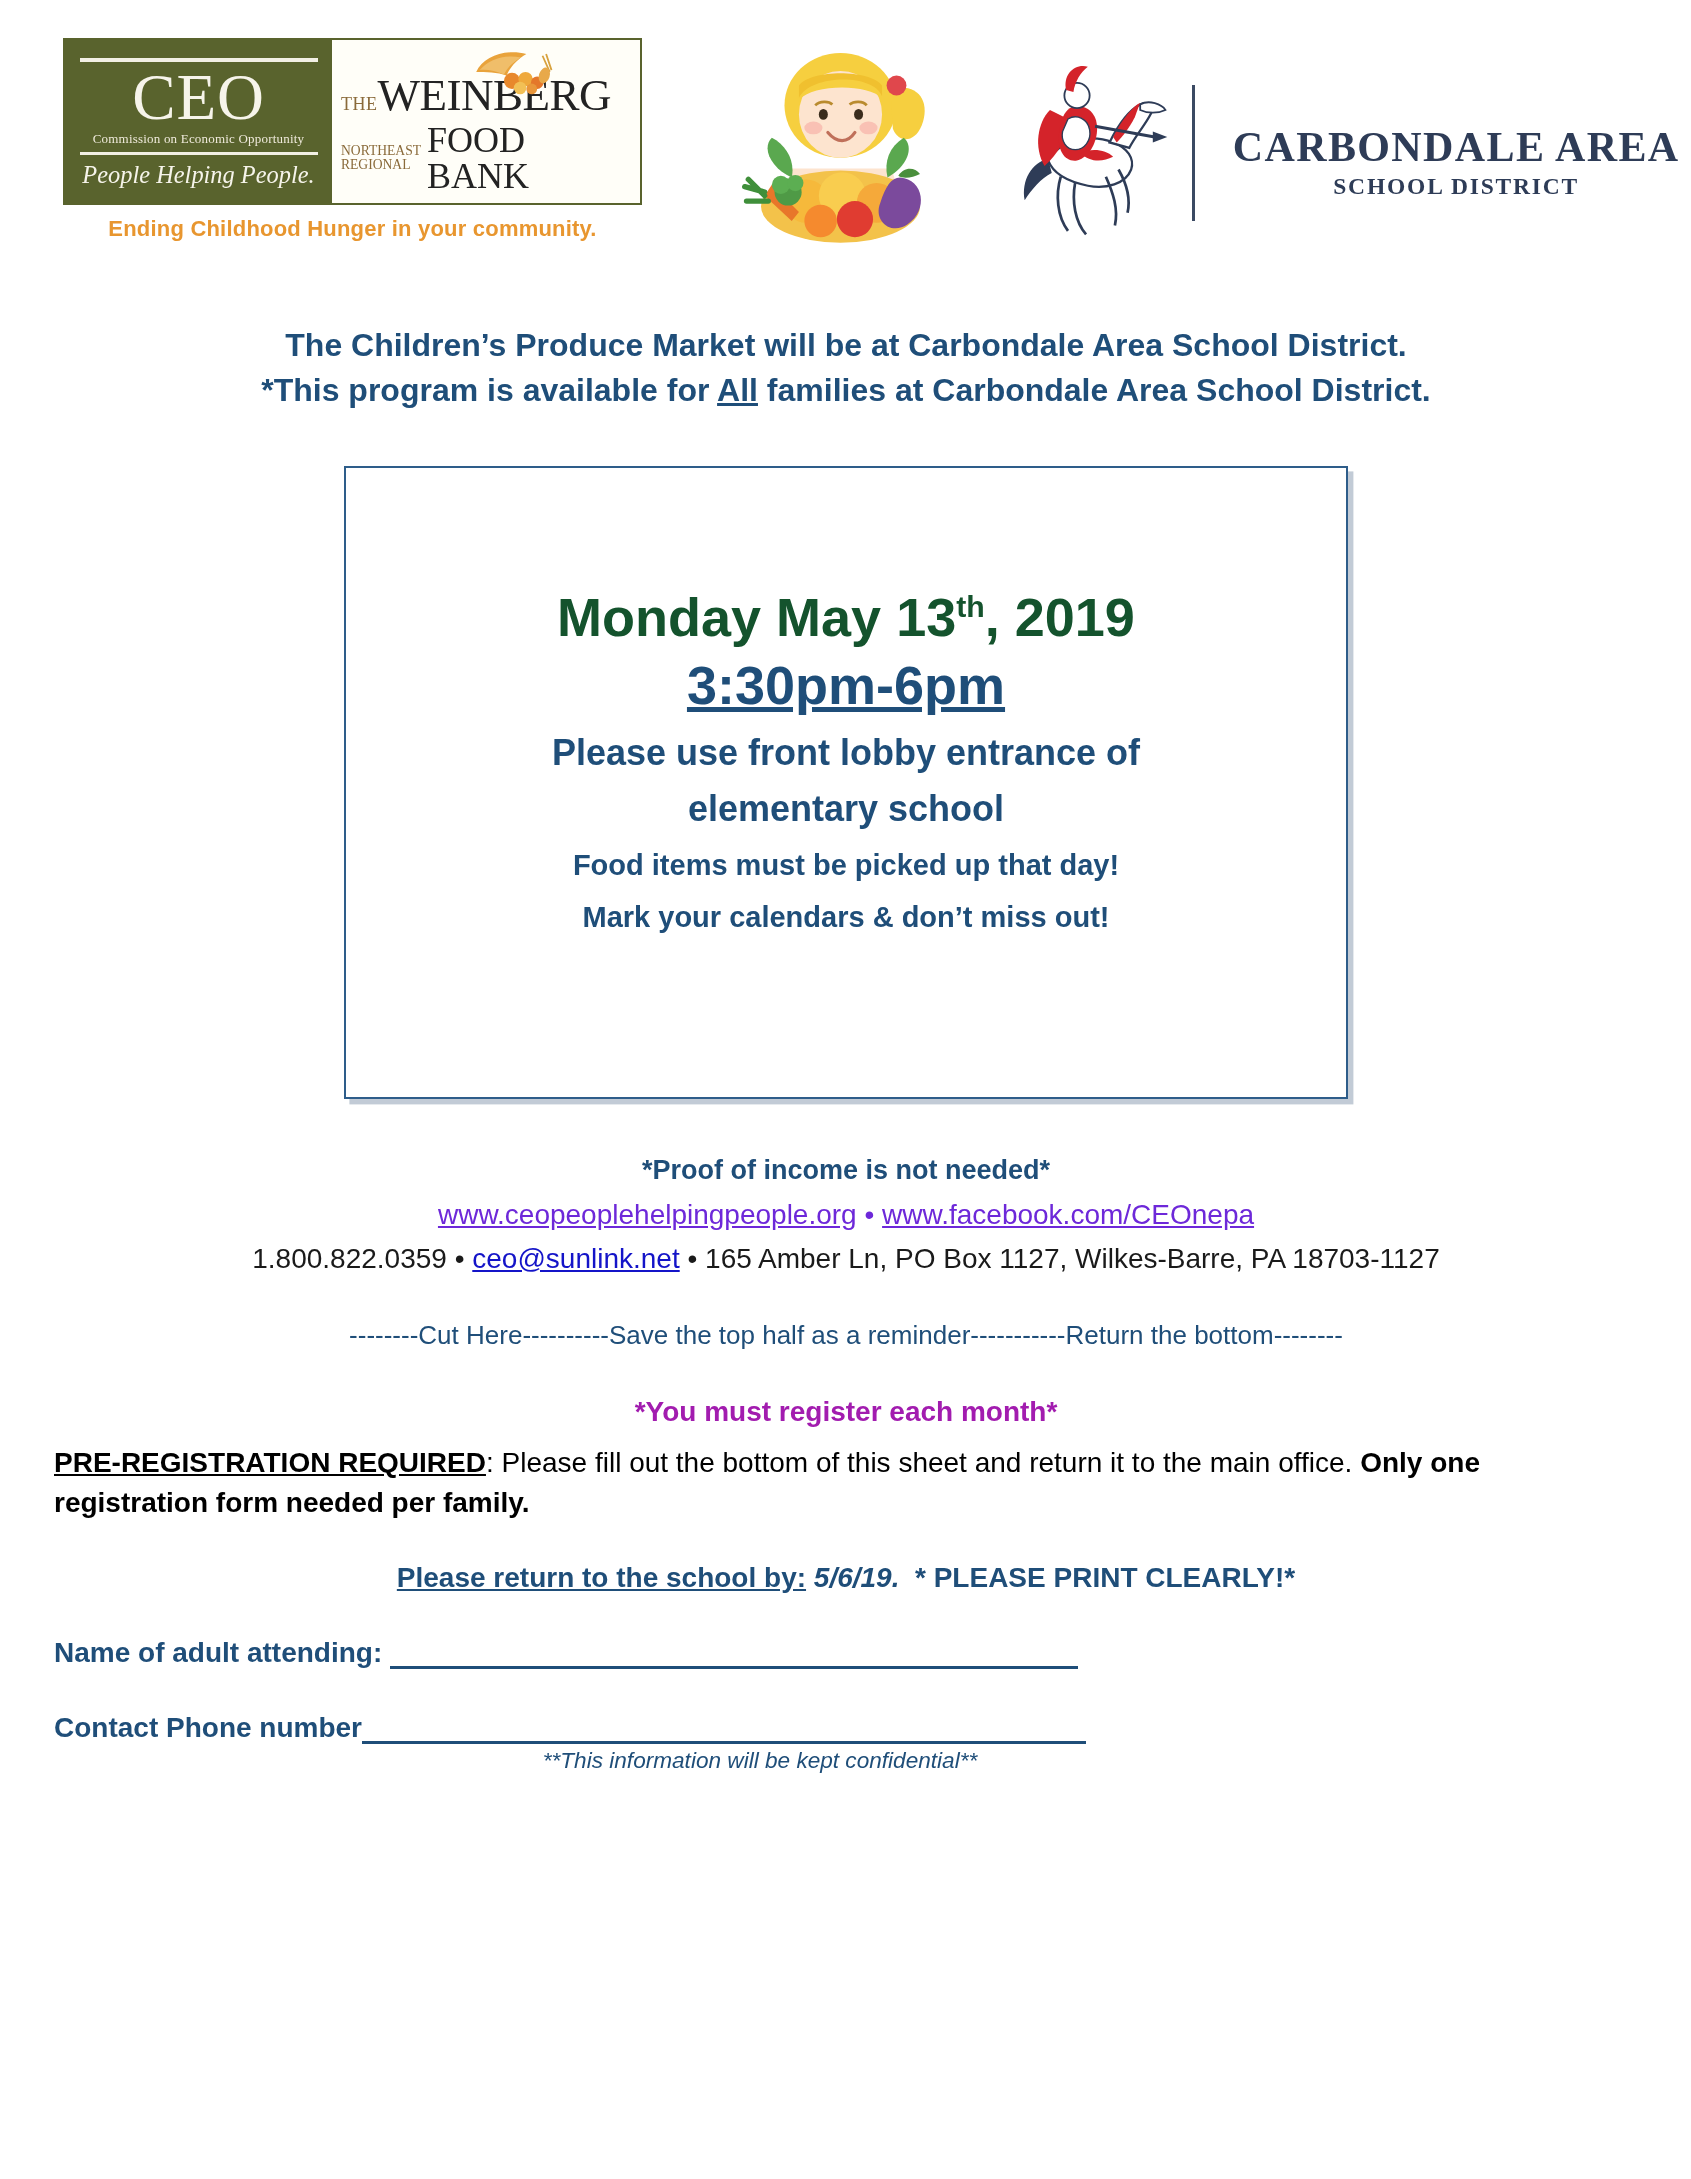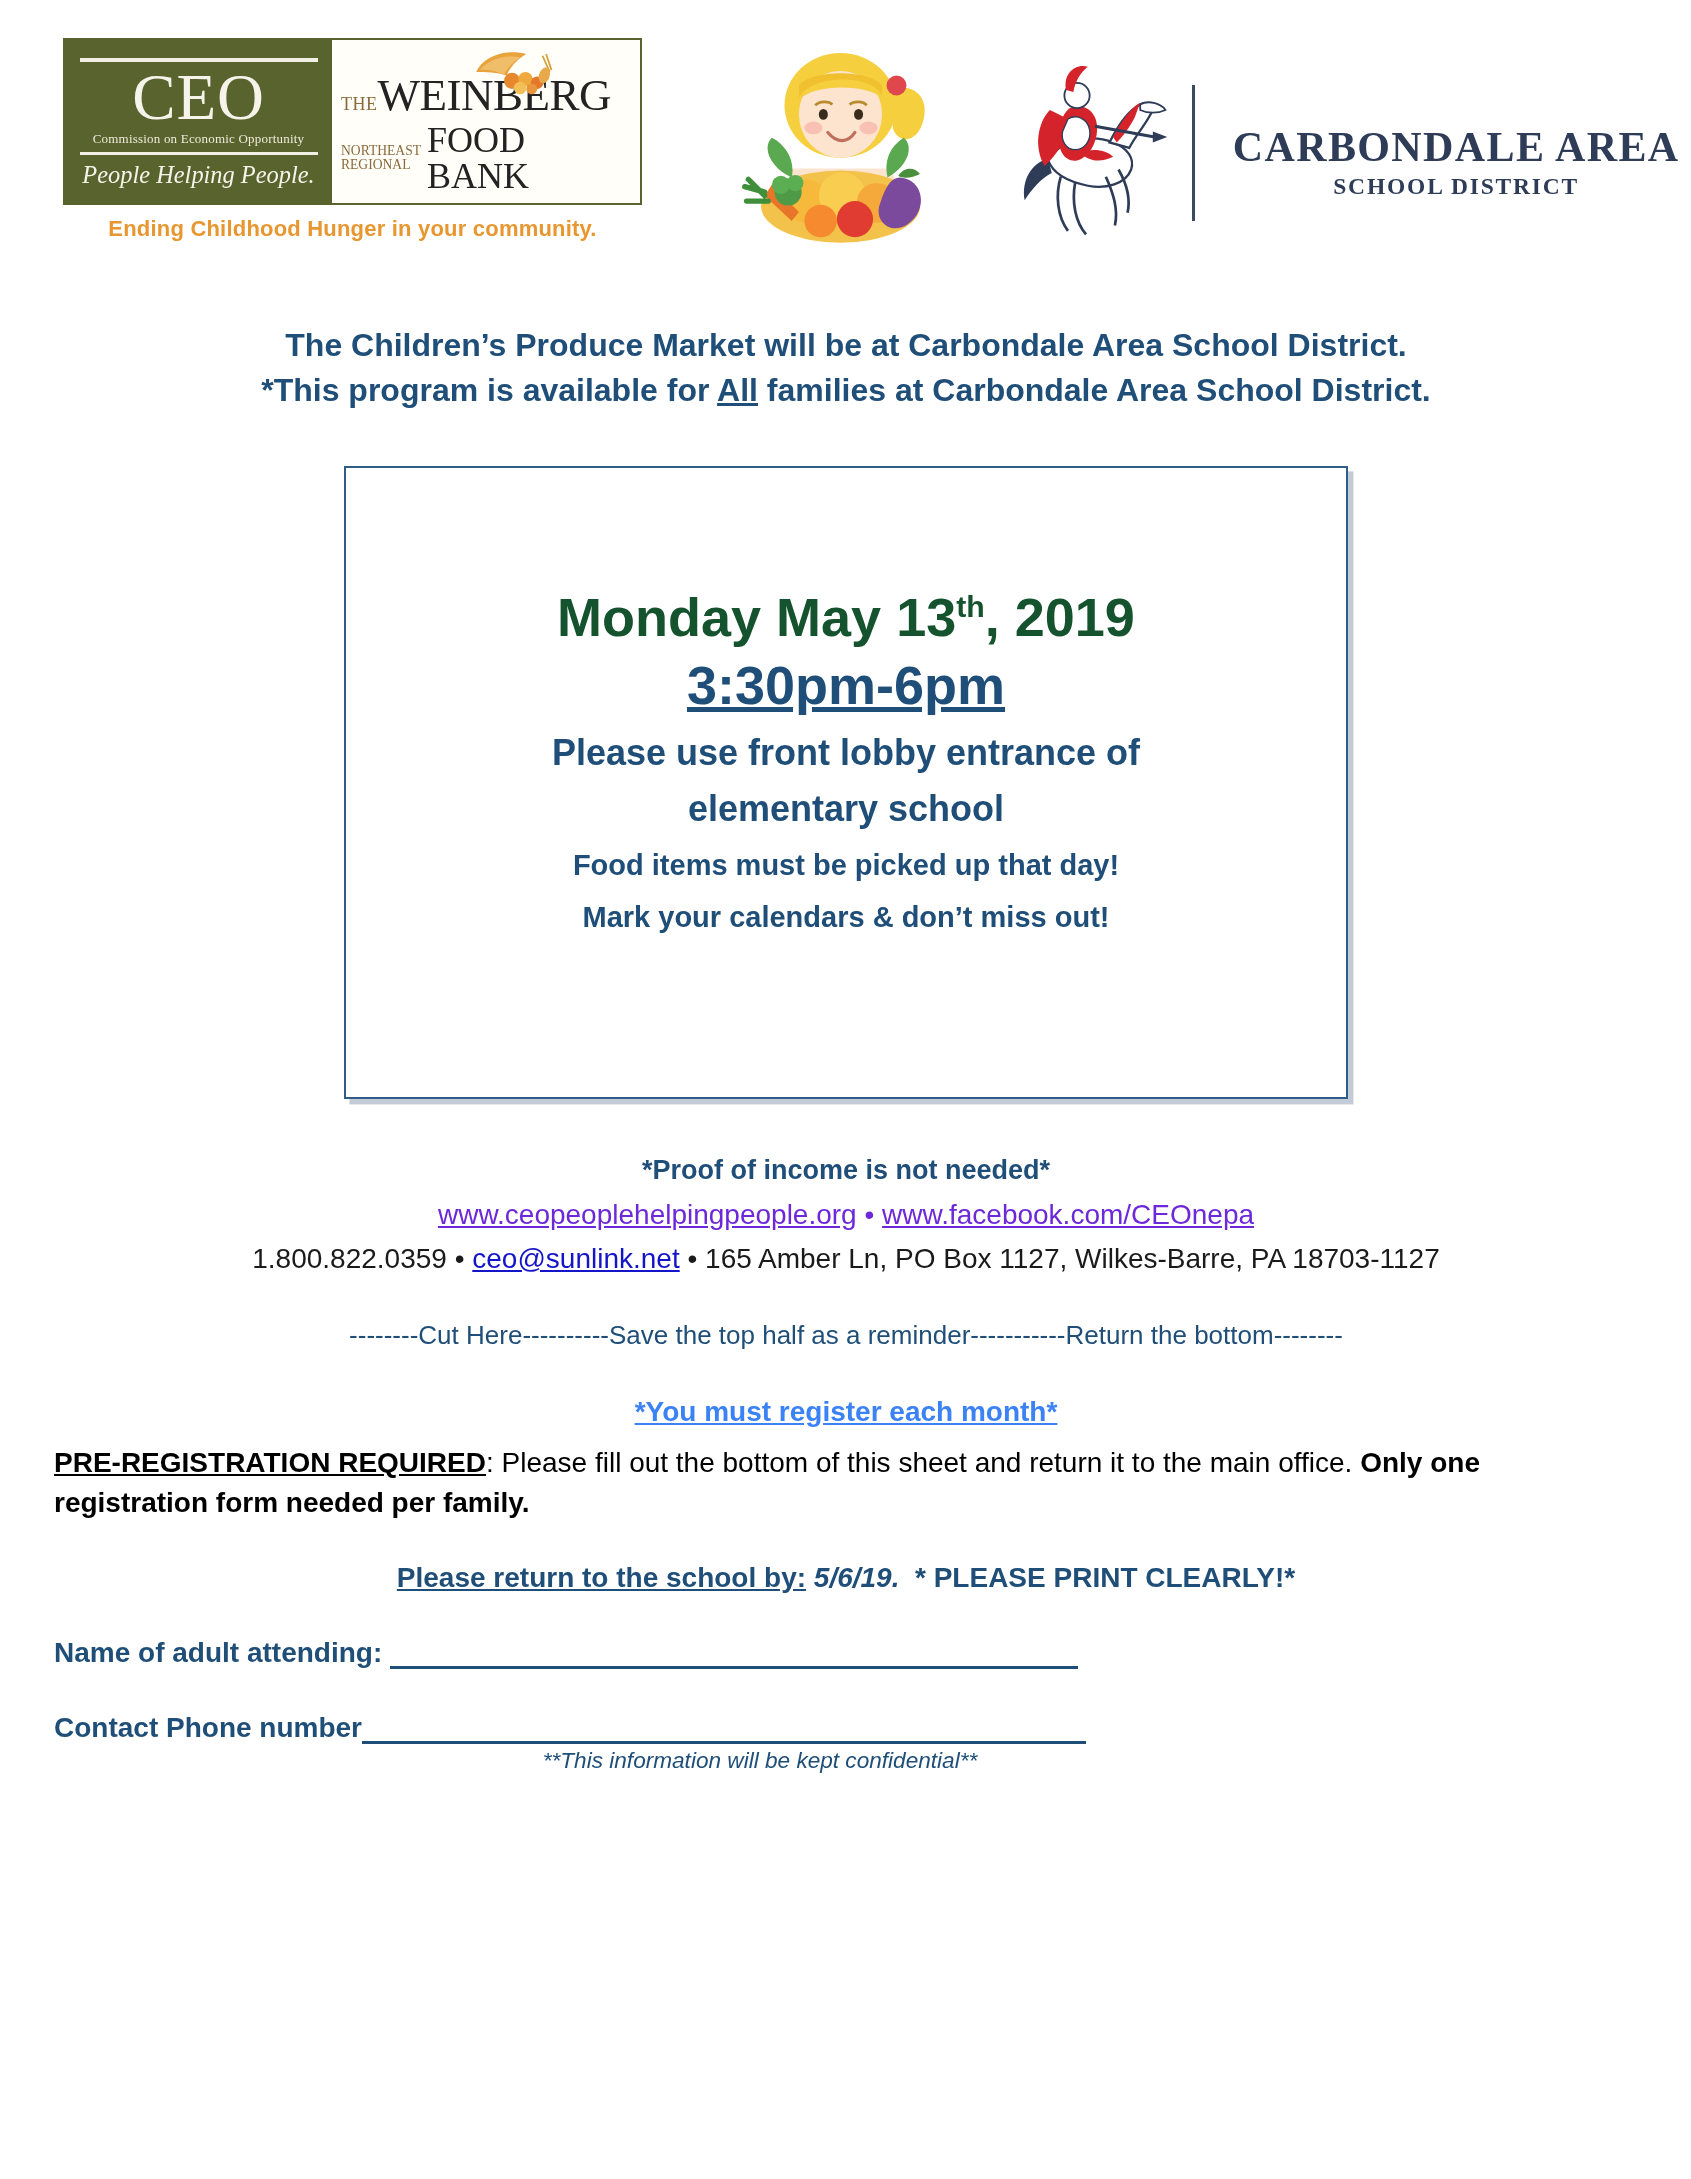--- a/index.html
+++ b/index.html
@@ -274,23 +274,22 @@
     font-size: 26px;
     color: #1f4e79;
     margin-top: 45px;
     letter-spacing: 0px;
   }
 
   .register-note {
     text-align: center;
     font-weight: bold;
     font-size: 28px;
-    color: #3b82f6;
+    color: #a21caf;
     margin-top: 45px;
-    text-decoration: underline;
   }
   .prereg {
     font-size: 28px;
     color: #000000;
     line-height: 1.45;
     margin-top: 14.5px;
     text-align: left;
   }
   .prereg .label {
     font-weight: bold;

